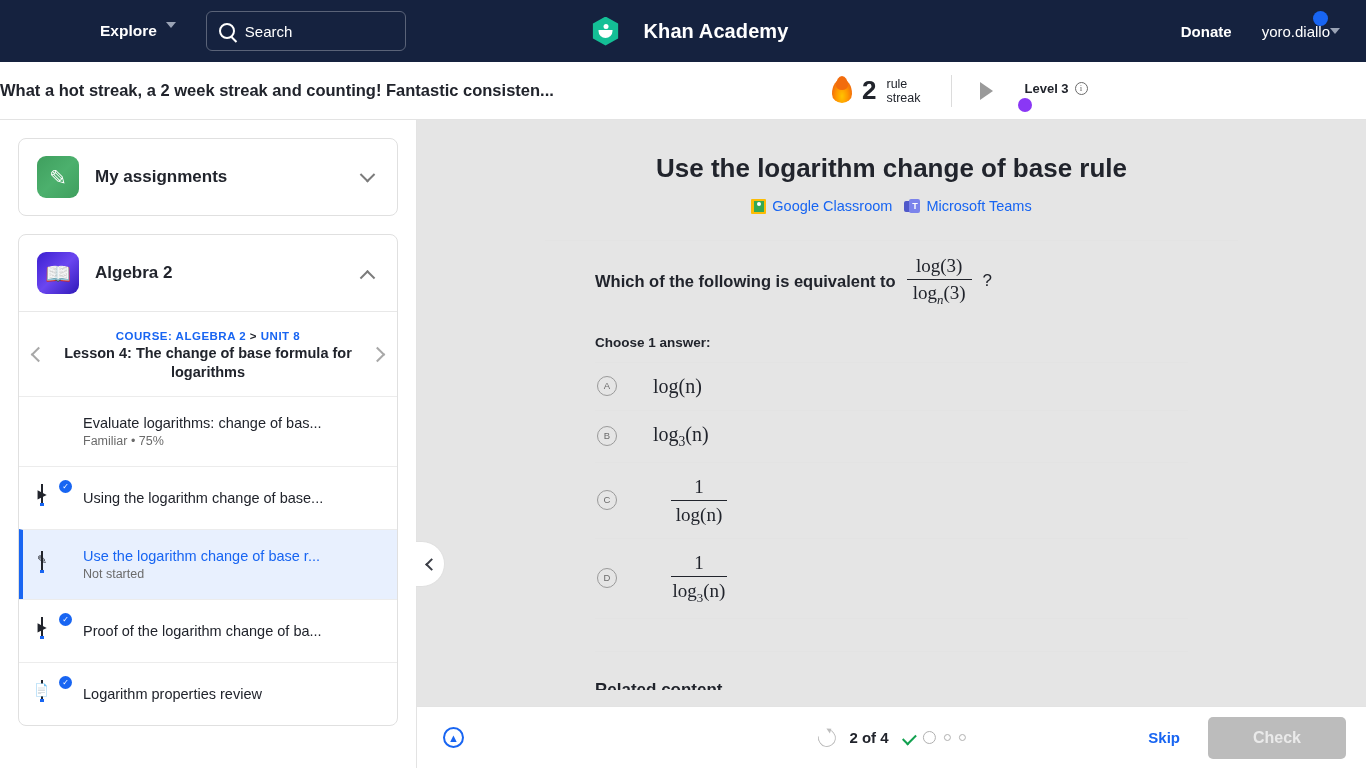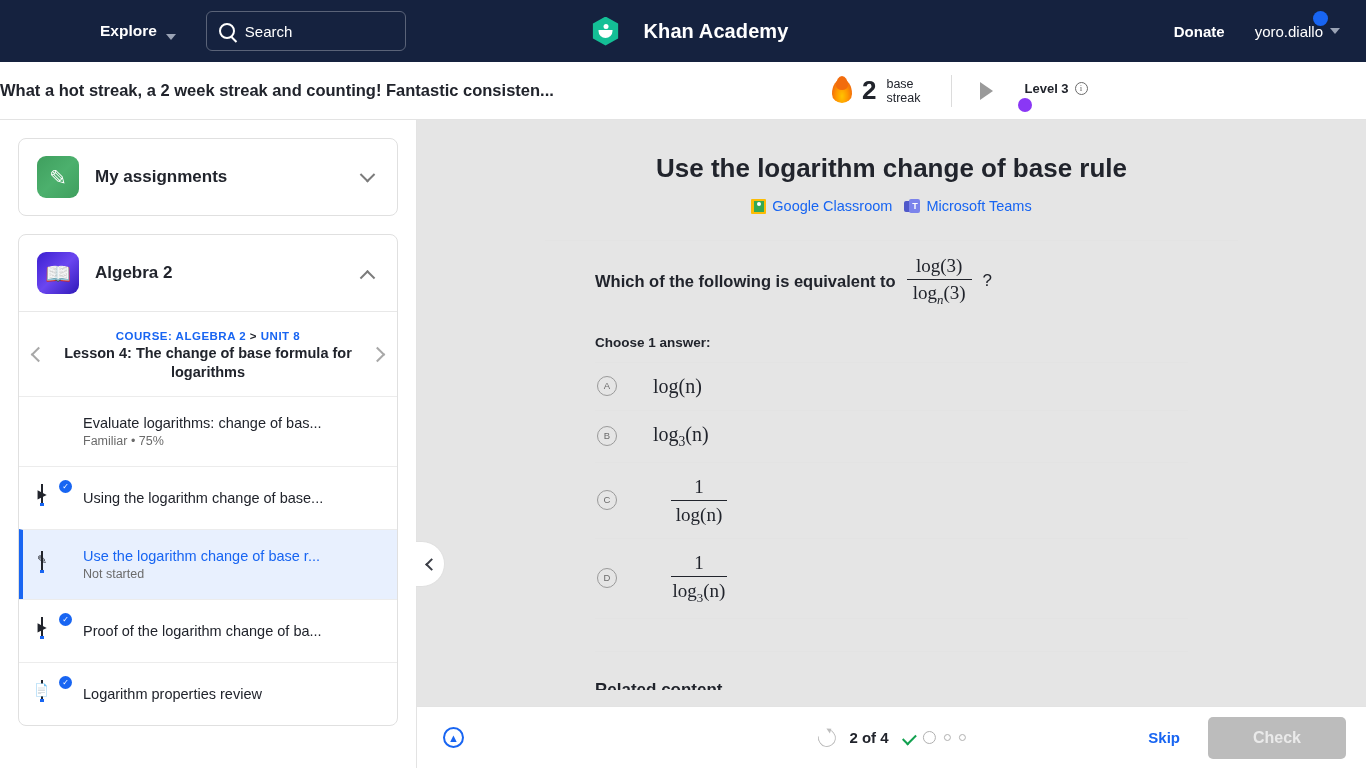--- a/index.html
+++ b/index.html
@@ -12,21 +12,21 @@
 
   
   .topnav {
     height: 62px; width: 100%;
     background: #15223f;
     display: flex; align-items: center;
     position: relative;
   }
   .explore-btn {
     margin-left: 100px;
-    display: flex; align-items: flex-end; gap: 9px;
+    display: flex; align-items: flex-start; gap: 9px;
     color: #ffffff; font-size: 15.5px; font-weight: bold;
     cursor: pointer;
   }
   .caret-down {
     width: 0; height: 0;
     border-left: 5px solid transparent;
     border-right: 5px solid transparent;
     border-top: 6px solid #9aa3b5;
   }
   .search-box {
@@ -70,21 +70,21 @@
     width: 14px; height: 8px; background: #fff;
     border-radius: 0 0 10px 10px;
   }
   .brand-text { color: #ffffff; font-size: 20px; font-weight: bold; letter-spacing: .1px; }
 
   .nav-right {
     margin-left: auto; margin-right: 26px;
     display: flex; align-items: center; gap: 30px;
   }
   .donate-link { color: #fff; font-size: 15px; font-weight: bold; cursor: pointer; }
-  .user-menu { display: flex; align-items: center; gap: 7px; position: relative; cursor: pointer; }
+  .user-menu { display: flex; align-items: center; position: relative; cursor: pointer; }
   .user-name { color: #fff; font-size: 15px; }
   .user-dot {
     position: absolute; right: 12px; top: -12px;
     width: 15px; height: 15px; border-radius: 50%; background: #1865f2;
   }
 
   
   .streakbar {
     height: 58px; width: 100%;
     background: #ffffff;
@@ -428,21 +428,21 @@
     </span>
   </div>
 </div>
 
 <div class="streakbar">
   <div class="streak-msg">What a hot streak, a 2 week streak and counting! Fantastic consisten...</div>
   <div class="streak-group">
     <span class="flame"></span>
     <span class="streak-num">2</span>
     <span class="streak-words">
-      <span>base</span><br>
+      <span>rule</span><br>
       <span>streak</span>
     </span>
     <span class="divider-v"></span>
     <span class="play-tri"></span>
     <span class="level-block">
       <span class="level-row">
         <span class="level-label">Level 3</span>
         <span class="info-circle">i</span>
       </span>
       <span class="level-bar">

